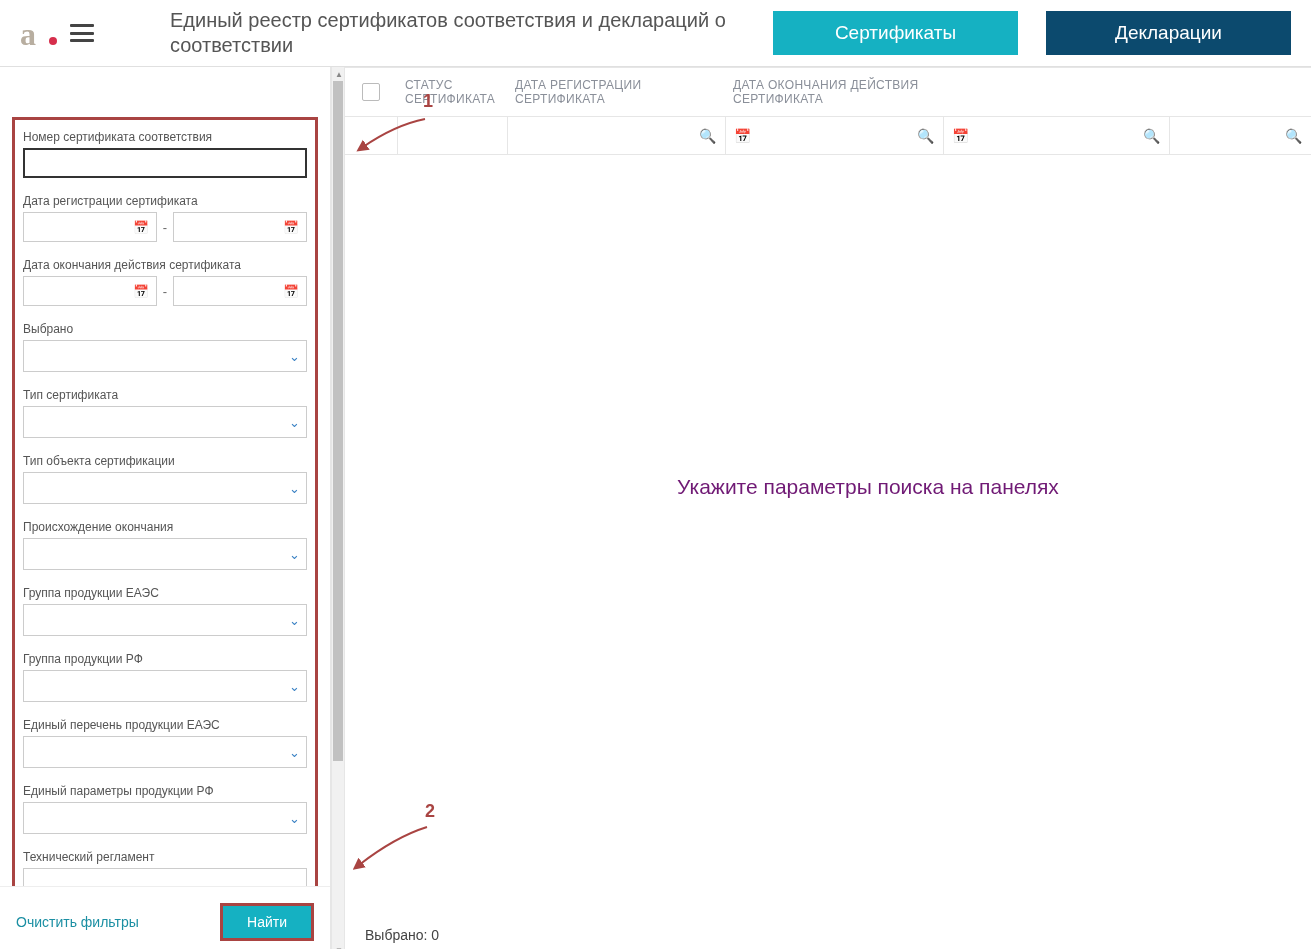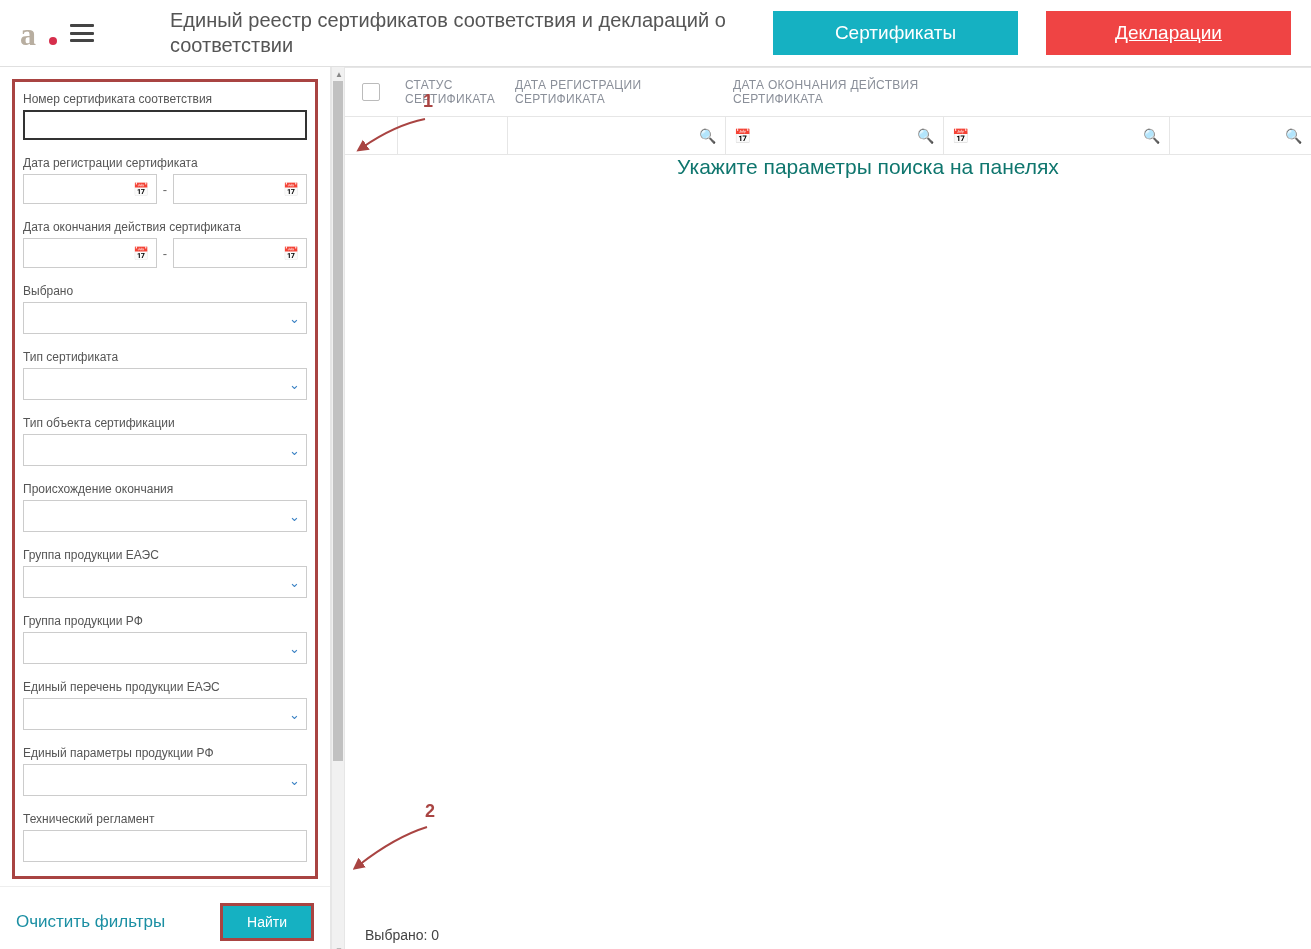--- a/index.html
+++ b/index.html
@@ -9,41 +9,41 @@
   .logo-area { display: flex; align-items: center; gap: 15px; margin-right: 40px; min-width: 110px; }
   .logo { width: 35px; height: 35px; position: relative; }
   .logo-a { font-size: 32px; font-weight: bold; color: #b8aea0; font-family: Georgia, serif; }
   .logo-dot { position: absolute; width: 8px; height: 8px; border-radius: 50%; background: #d62e4c; bottom: 6px; right: -2px; }
   .menu-icon { width: 24px; height: 18px; display: flex; flex-direction: column; justify-content: space-between; cursor: pointer; }
   .menu-icon span { height: 3px; background: #444; border-radius: 1px; }
   .header-title { font-size: 20px; color: #555; font-weight: 400; line-height: 1.25; flex: 1; }
   .header-buttons { display: flex; gap: 28px; }
   .btn { padding: 17px; border: none; font-size: 19px; cursor: pointer; width: 245px; height: 44px; display:flex; align-items:center; justify-content:center; }
   .btn-cert { background: #15b1c2; color: #fff; }
-  .btn-decl { background: #ef4444; color: #fff; text-decoration: underline; }
+  .btn-decl { background: #0c4a6e; color: #fff; }
   
   .body { display: flex; height: 890px; }
   .sidebar { width: 331px; border-right: 1px solid #e6e6e6; display: flex; flex-direction: column; }
   .filters-header { display: flex; align-items: center; justify-content: space-between; padding: 14px 18px; border-bottom: 1px solid #e6e6e6; }
   .filters-title { color: #4f5a6b; font-size: 14px; }
   .filters-count { color: #999; }
   .collapse-icon { color: #3b82c4; font-size: 18px; cursor: pointer; }
   .filters-body { flex: 1; overflow-y: auto; padding: 12px; position: relative; }
-  .filters-box { border: 3px solid #a94442; padding: 10px 8px; }
+  .filters-box { border: 3px solid #a94442; padding: 10px 8px; margin-top: 38px; }
   .filter-group { margin-bottom: 16px; }
   .filter-label { font-size: 12px; color: #555; margin-bottom: 4px; display: block; }
   .text-input { width: 100%; height: 30px; border: 2px solid #333; padding: 4px 6px; font-size: 13px; background:#fff; }
   .select-input { width: 100%; height: 32px; border: 1px solid #ccc; padding: 4px 6px; font-size: 13px; position: relative; background: #fff; display:flex; align-items:center; justify-content:flex-end;}
   .chevron-blue { color: #3b82c4; font-size: 13px; }
   .date-range { display: flex; align-items: center; gap: 6px; }
   .date-input { flex: 1; height: 30px; border: 1px solid #ccc; position: relative; display:flex; align-items:center; justify-content:flex-end; padding-right:6px; }
   .cal-icon { color: #666; }
   .date-sep { color: #666; }
   .filters-footer { display: flex; align-items: center; justify-content: space-between; padding: 16px; border-top: 1px solid #eee; }
-  .clear-filters { color: #1b8fa3; font-size: 17px; cursor: pointer; }
+  .clear-filters { color: #1b8fa3; font-size: 14px; cursor: pointer; }
   .find-btn { background: #15b1c2; color: #fff; padding: 8px 24px; border: 3px solid #a94442; font-size: 14px; cursor: pointer; }
   
   .scrollbar-wrap { width: 14px; background: #f1f1f1; position: relative; border-left:1px solid #e6e6e6; border-right:1px solid #e6e6e6; }
   .scrollbar-thumb { position: absolute; left: 1px; width: 10px; background: #c1c1c1; border-radius: 0; }
   .scrollbar-arrow { position:absolute; left:0; width:14px; height:14px; display:flex; align-items:center; justify-content:center; font-size:8px; color:#888; }
   
   .main { flex: 1; display: flex; flex-direction: column; position: relative; }
   .annotations { position: absolute; inset: 0; pointer-events: none; z-index: 10; }
   .anno-1 { position: absolute; top: 24px; left: 78px; color: #a94442; font-size: 18px; font-weight: bold; }
   .arrow-1 { position: absolute; top: 40px; left: 10px; }
@@ -65,21 +65,21 @@
   .fcell:first-child { border-left: none; }
   .fc-check { width: 52px; }
   .fc-status { width: 110px; }
   .fc-num { width: 218px; }
   .fc-reg { width: 218px; }
   .fc-end { width: 226px; }
   .fc-appl { flex: 1; }
   .search-glyph { color: #bbb; font-size: 14px; }
   .cal-glyph { color: #888; font-size: 14px; margin-right: auto; margin-left: 8px; }
   
-  .empty-msg { text-align: center; font-size: 21px; color: #0f766e; padding-left: 80px; }
+  .empty-msg { text-align: center; font-size: 21px; color: #701a75; margin-top: 320px; padding-left: 80px; }
   .footer-row { padding: 14px 20px; font-size: 14px; color: #444; margin-top: auto; }
 </style>
 </head>
 <body>
 
 <div class="header">
   <div class="logo-area">
     <div class="logo">
       <span class="logo-a">a</span><span class="logo-dot"></span>
     </div>

